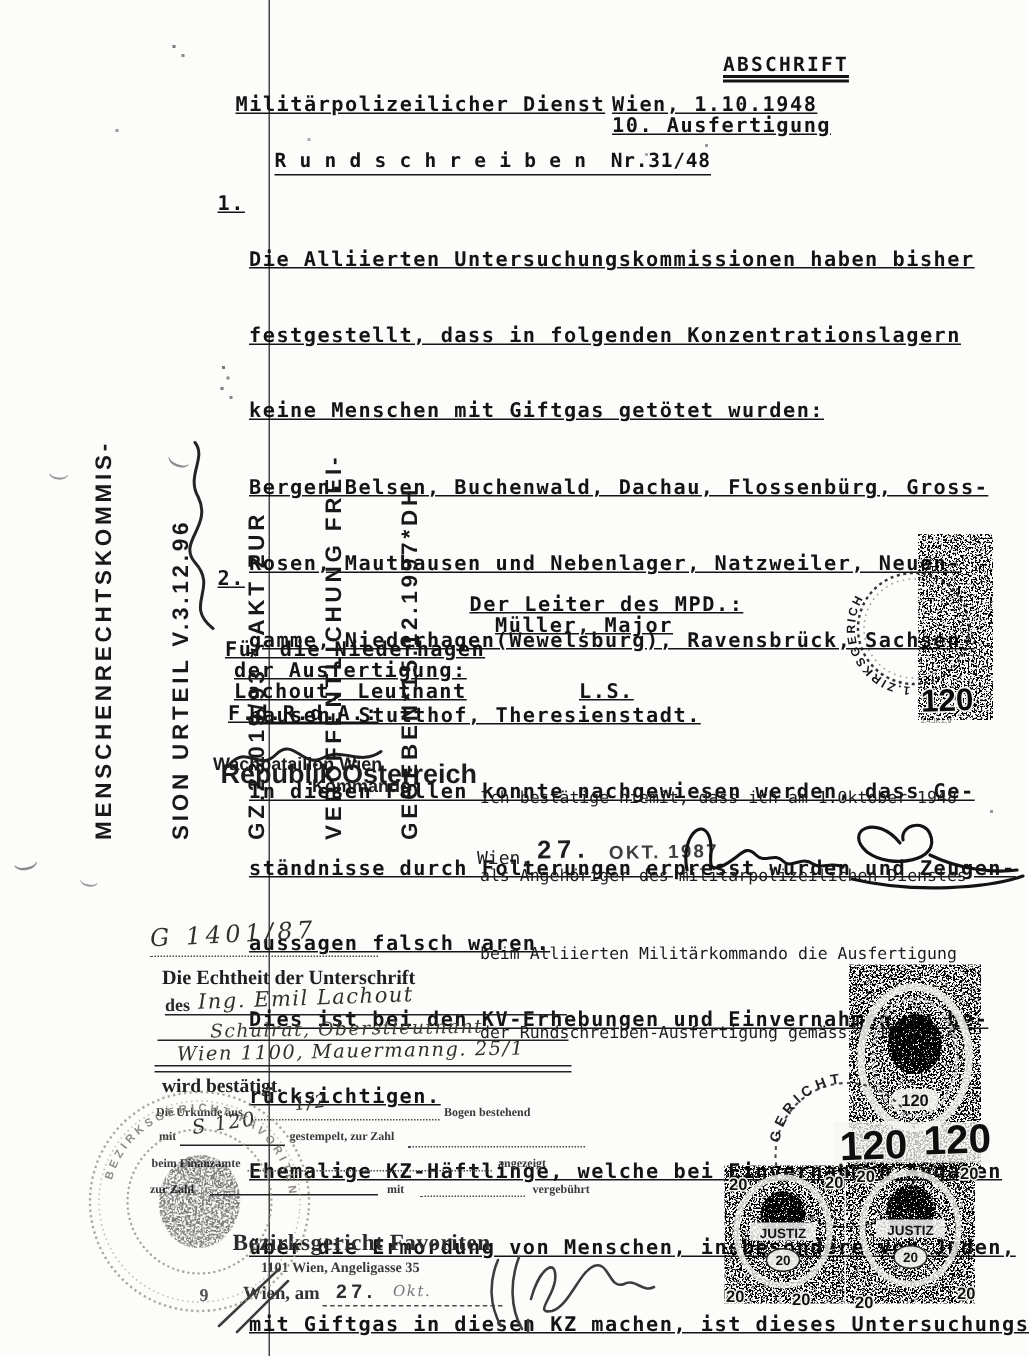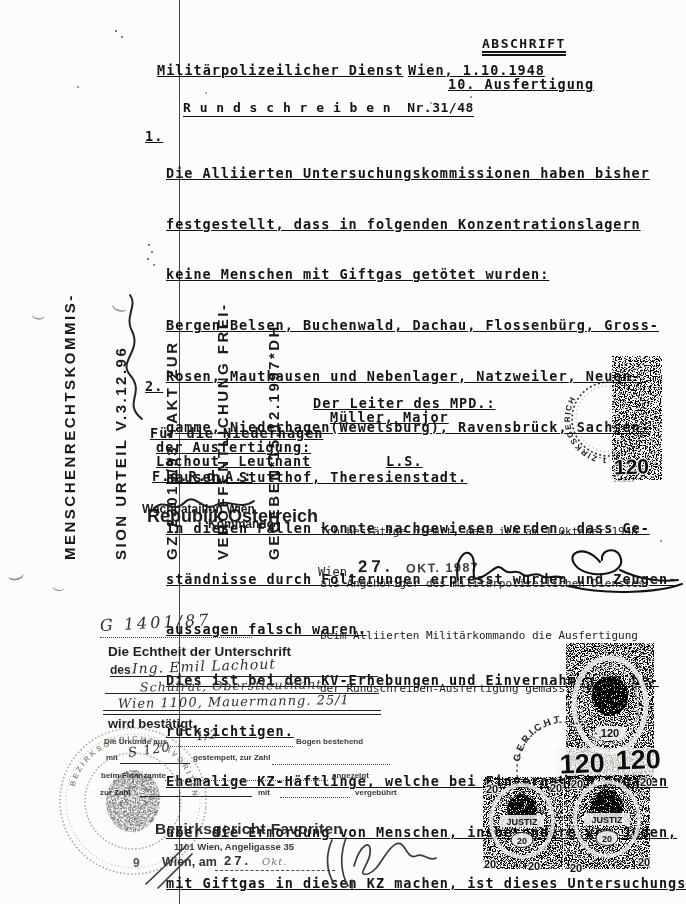--- a/index.html
+++ b/index.html
@@ -8,21 +8,21 @@
         font-family:"DejaVu Sans Mono",monospace;color:#161616;}
   .abs{position:absolute;white-space:pre;}
   
   .tw{font:bold 13.5px/12.7px "DejaVu Sans Mono",monospace;letter-spacing:1px;color:#141414;text-decoration:underline;}
   .tw13{font:bold 13px/13px "DejaVu Sans Mono",monospace;letter-spacing:.5px;color:#141414;}
   
   .tw2{font:normal 11px/14.2px "DejaVu Sans Mono",monospace;letter-spacing:0;color:#1c1c1c;}
   
   .st{font-family:"Liberation Sans",sans-serif;font-weight:bold;color:#1d1d1d;}
   
-  .fx{font-family:Liberation Sans, sans-serif;font-weight:bold;color:#2a2a2a;}
+  .fx{font-family:Liberation Serif, serif;font-weight:bold;color:#2a2a2a;}
   
   .hand{font-family:"DejaVu Serif",serif;font-style:italic;color:#30302e;letter-spacing:1px;}
   .dot{border-bottom:1.6px dotted #4a4a4a;height:1px;}
   .sol{background:#222;height:1.4px;}
   .dsh{border-bottom:1.6px dashed #4a4a4a;height:1px;}
   .abschrift{text-decoration:underline double 1.5px;text-underline-offset:3px;}
   .subject{border-bottom:1.6px solid #141414;padding-bottom:2px;display:flex;gap:16px;}
   svg{position:absolute;overflow:visible;}
   svg text{font-family:"Liberation Sans",sans-serif;}
 </style>
@@ -36,21 +36,21 @@
        box-shadow:6px 6px 0 #888, -38px 56px 0 #999, 90px 62px 0 #aaa, 355px 66px 0 #999, 315px 72px 0 #aaa,
        33px 214px 0 #777, 36px 221px 0 #888, 32px 228px 0 #777, 38px 234px 0 #888, 545px 510px 0 #999, 315px 555px 0 #999;"></div>
   <div class="abs" style="left:116px;top:300px;color:#8b8b8b;font:16px 'DejaVu Serif',serif;transform:rotate(110deg);">)</div>
   <div class="abs" style="left:36px;top:310px;color:#999;font:14px 'DejaVu Serif',serif;transform:rotate(95deg);">)</div>
   <div class="abs" style="left:14px;top:568px;color:#8b8b8b;font:17px 'DejaVu Serif',serif;transform:rotate(80deg);">)</div>
   <div class="abs" style="left:56px;top:582px;color:#9a9a9a;font:13px 'DejaVu Serif',serif;transform:rotate(100deg);">)</div>
 
   <div class="abs tw13 abschrift" style="left:482px;top:37px;letter-spacing:1.5px;">ABSCHRIFT</div>
   <div class="abs tw" style="left:157px;top:64px;">Militärpolizeilicher Dienst</div>
   <div class="abs tw" style="left:408px;top:64px;">Wien, 1.10.1948</div>
-  <div class="abs tw" style="left:408px;top:78px;margin-left:40px;">10. Ausfertigung</div>
+  <div class="abs tw" style="left:408px;top:78px;">10. Ausfertigung</div>
 
   <div class="abs subject" style="left:183px;top:101px;">
     <span class="tw13">R u n d s c h r e i b e n</span>
     <span class="tw13">Nr.31/48</span>
   </div>
 
   <div class="abs tw" style="left:145px;top:130px;">1.</div>
   <div class="abs" style="left:166px;top:129px;">
     <div class="tw">Die Alliierten Untersuchungskommissionen haben bisher</div>
     <div class="tw">festgestellt, dass in folgenden Konzentrationslagern</div>

